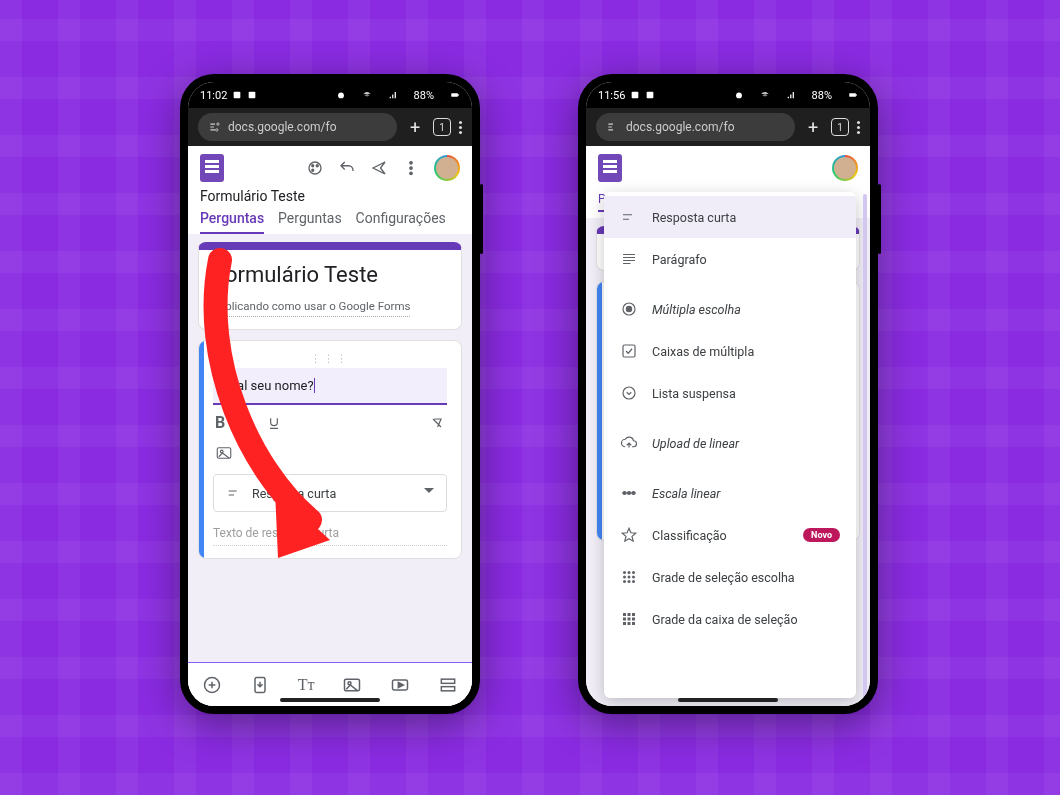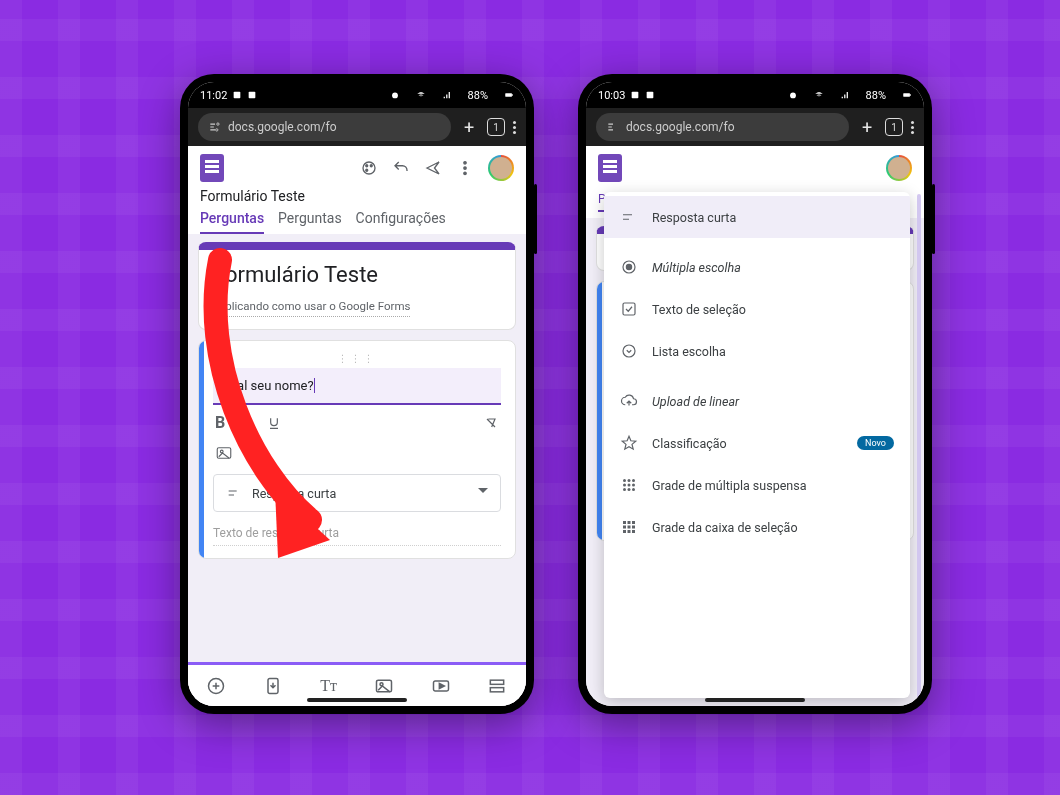--- a/index.html
+++ b/index.html
@@ -14,21 +14,21 @@
   .bg-pattern {
     position: absolute; inset: 0;
     background:
       repeating-linear-gradient(90deg, rgba(255,255,255,0.045) 0 22px, transparent 22px 58px),
       repeating-linear-gradient(0deg, rgba(255,255,255,0.045) 0 22px, transparent 22px 58px),
       #8a2be2;
   }
 
   .phone {
     position: absolute;
-    width: 354px;
+    width: 300px;
     height: 640px;
     background: #000;
     border-radius: 34px;
     box-shadow: 0 10px 40px rgba(0,0,0,0.4);
     padding: 8px;
   }
   .phone.left  { left: 180px; top: 74px; }
   .phone.right { left: 578px; top: 74px; }
   .phone .side-btn {
     position: absolute; right: -3px; top: 110px; width: 3px; height: 70px;
@@ -163,21 +163,21 @@
     padding: 10px 12px; font-size: 12.5px; color: #3c4043;
     cursor: pointer; position: relative;
   }
   .type-select .sel-ico { width: 16px; height: 16px; stroke: #5f6368; fill: none; stroke-width: 1.6; }
   .type-select .caret-down { position: absolute; right: 12px; width:0; height:0; border:5px solid transparent; border-top-color:#5f6368; }
 
   .ans-hint { font-size: 12px; color: #9e9e9e; border-bottom: 1px dotted #cfcfcf; padding-bottom: 5px; margin-top: 14px; }
 
   .bottom-toolbar {
     position: absolute; left: 0; right: 0; bottom: 0;
-    background: #fff; border-top: 3px solid #8b5cf6;
+    background: #fff; border-top: 1px solid #8b5cf6;
     display: flex; justify-content: space-around; align-items: center;
     height: 44px;
   }
   .bt-ico { width: 20px; height: 20px; fill: none; stroke: #5f6368; stroke-width: 1.8; cursor:pointer; }
 
   .red-arrow {
     position: absolute; z-index: 80; pointer-events: none;
   }
 
   .menu-panel {
@@ -196,21 +196,21 @@
     padding: 12px 16px;
     font-size: 12.5px; color: #3c4043;
     cursor: pointer; position: relative;
   }
   .menu-item.selected { background: #f0edf8; }
   .menu-item.pad-top { padding-top: 20px; font-style: italic; }
   .m-ico { width: 18px; height: 18px; fill: none; stroke: #5f6368; stroke-width: 1.6; flex-shrink: 0; }
   .m-ico.fillish { fill: #5f6368; stroke: none; }
   .badge-novo {
     position: absolute; right: 16px;
-    background: #0369a1; color: #fff; font-size: 9px; font-weight: 400;
+    background: #be185d; color: #fff; font-size: 9px; font-weight: 700;
     border-radius: 10px; padding: 2px 8px;
   }
 
   .right-strip {
     position: absolute; right: 3px; top: 48px; bottom: 6px; width: 4px;
     background: #d2c7ef; border-radius: 3px; z-index: 55;
   }
 
   .mini-header-right {
     background:#fff; padding:8px 12px 6px 12px;
@@ -384,21 +384,21 @@
 </svg>
 
 <div class="phone right">
   <div class="side-btn"></div>
   <div class="screen">
     <div class="camera-notch"></div>
     <div class="home-ind"></div>
 
     <div class="status-bar">
       <div class="status-left">
-        <span>10:03</span>
+        <span>11:56</span>
         <svg class="status-ico" viewBox="0 0 24 24">
             <rect x="4" y="4" width="16" height="16" rx="2"></rect>
           </svg>
         <svg class="status-ico" viewBox="0 0 24 24">
             <rect x="4" y="4" width="16" height="16" rx="2"></rect>
           </svg>
       </div>
       <div class="status-right">
         <svg class="status-ico" viewBox="0 0 24 24">
             <circle cx="12" cy="13" r="7"></circle>
@@ -454,68 +454,83 @@
 
       <div class="right-strip"></div>
 
       <div class="menu-panel">
         <div class="menu-item selected">
           <svg class="m-ico" viewBox="0 0 24 24">
               <path d="M4 9h12M4 15h8"></path>
             </svg>
           <span>Resposta curta</span>
         </div>
+        <div class="menu-item">
+          <svg class="m-ico" viewBox="0 0 24 24">
+              <path d="M4 6h16M4 10h16M4 14h16M4 18h10"></path>
+            </svg>
+          <span>Parágrafo</span>
+        </div>
         <div class="menu-item pad-top">
           <svg class="m-ico" viewBox="0 0 24 24">
               <circle cx="12" cy="12" r="8"></circle>
               <circle cx="12" cy="12" r="3.5" fill="#5f6368"></circle>
             </svg>
           <span>Múltipla escolha</span>
         </div>
         <div class="menu-item">
           <svg class="m-ico" viewBox="0 0 24 24">
               <rect x="4" y="4" width="16" height="16" rx="2"></rect>
               <path d="M8 12l3 3 5-6"></path>
             </svg>
-          <span>Texto de seleção</span>
+          <span>Caixas de múltipla</span>
         </div>
         <div class="menu-item">
           <svg class="m-ico" viewBox="0 0 24 24">
               <circle cx="12" cy="12" r="8"></circle>
               <path d="M9 11l3 3 3-3"></path>
             </svg>
-          <span>Lista escolha</span>
+          <span>Lista suspensa</span>
         </div>
         <div class="menu-item pad-top">
           <svg class="m-ico" viewBox="0 0 24 24">
               <path d="M7 17a5 5 0 010-10 6 6 0 0111 2 4 4 0 010 8h-2"></path>
               <path d="M12 12v6m-3-3l3-3 3 3"></path>
             </svg>
           <span>Upload de linear</span>
+        </div>
+        <div class="menu-item pad-top">
+          <svg class="m-ico" viewBox="0 0 24 24">
+              <path d="M3 12h18"></path>
+              <circle cx="6" cy="12" r="2" fill="#5f6368"></circle>
+              <circle cx="12" cy="12" r="2" fill="#5f6368"></circle>
+              <circle cx="18" cy="12" r="2" fill="#5f6368"></circle>
+            </svg>
+          <span>Escala linear</span>
         </div>
         <div class="menu-item">
           <svg class="m-ico" viewBox="0 0 24 24">
               <path d="M12 3l2.5 6 6.5.5-5 4.3 1.6 6.4L12 17l-5.6 3.2L8 13.8 3 9.5l6.5-.5z"></path>
             </svg>
           <span>Classificação</span>
           <span class="badge-novo">Novo</span>
         </div>
         <div class="menu-item">
           <svg class="m-ico fillish" viewBox="0 0 24 24">
               <circle cx="6" cy="6" r="2"></circle>
               <circle cx="12" cy="6" r="2"></circle>
               <circle cx="18" cy="6" r="2"></circle>
               <circle cx="6" cy="12" r="2"></circle>
               <circle cx="12" cy="12" r="2"></circle>
               <circle cx="18" cy="12" r="2"></circle>
               <circle cx="6" cy="18" r="2"></circle>
               <circle cx="12" cy="18" r="2"></circle>
               <circle cx="18" cy="18" r="2"></circle>
             </svg>
-          <span>Grade de múltipla suspensa</span>
+          <span>Grade de seleção escolha</span>
         </div>
         <div class="menu-item">
           <svg class="m-ico fillish" viewBox="0 0 24 24">
               <rect x="4" y="4" width="4" height="4"></rect>
               <rect x="10" y="4" width="4" height="4"></rect>
               <rect x="16" y="4" width="4" height="4"></rect>
               <rect x="4" y="10" width="4" height="4"></rect>
               <rect x="10" y="10" width="4" height="4"></rect>
               <rect x="16" y="10" width="4" height="4"></rect>
               <rect x="4" y="16" width="4" height="4"></rect>

